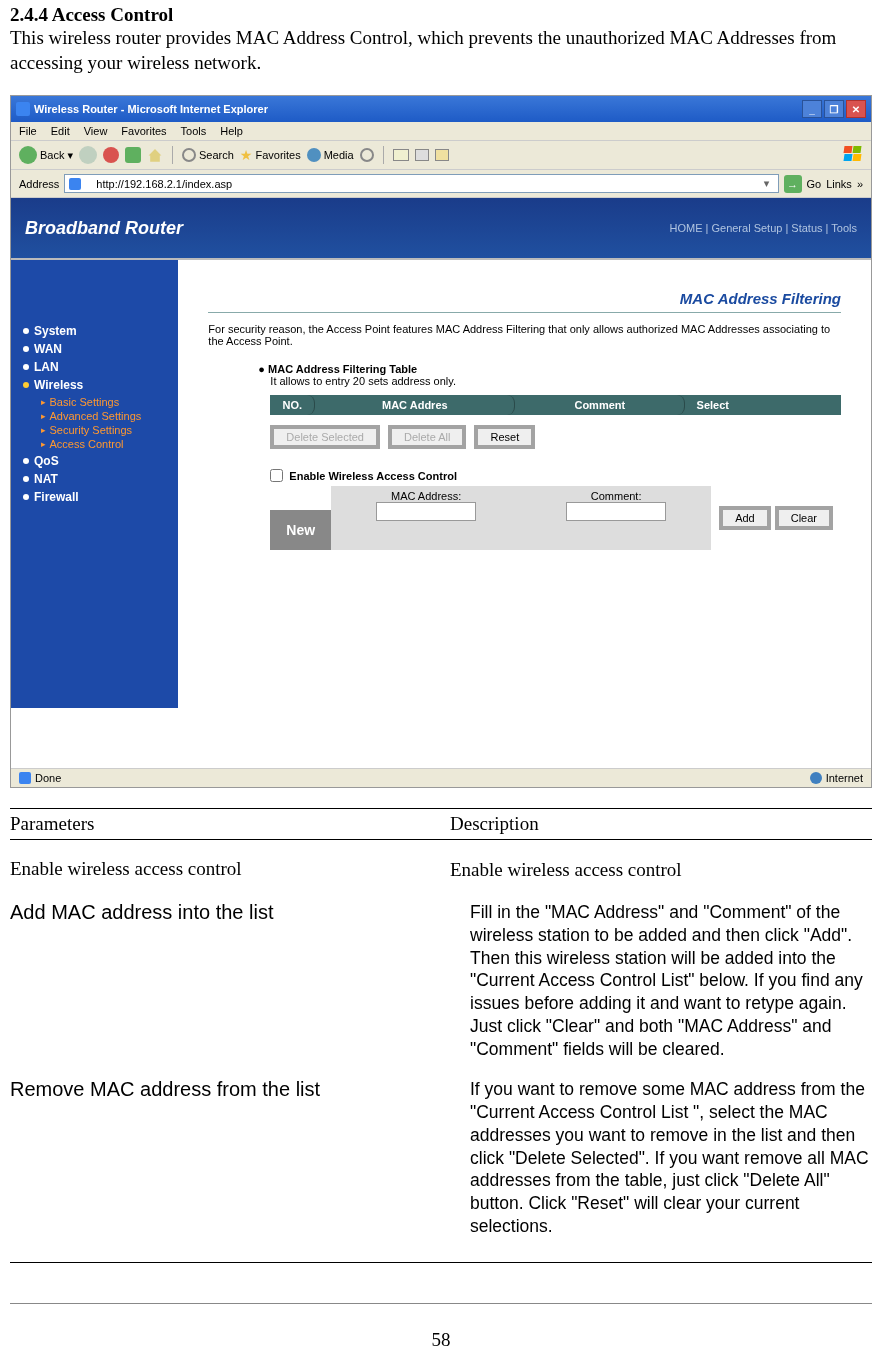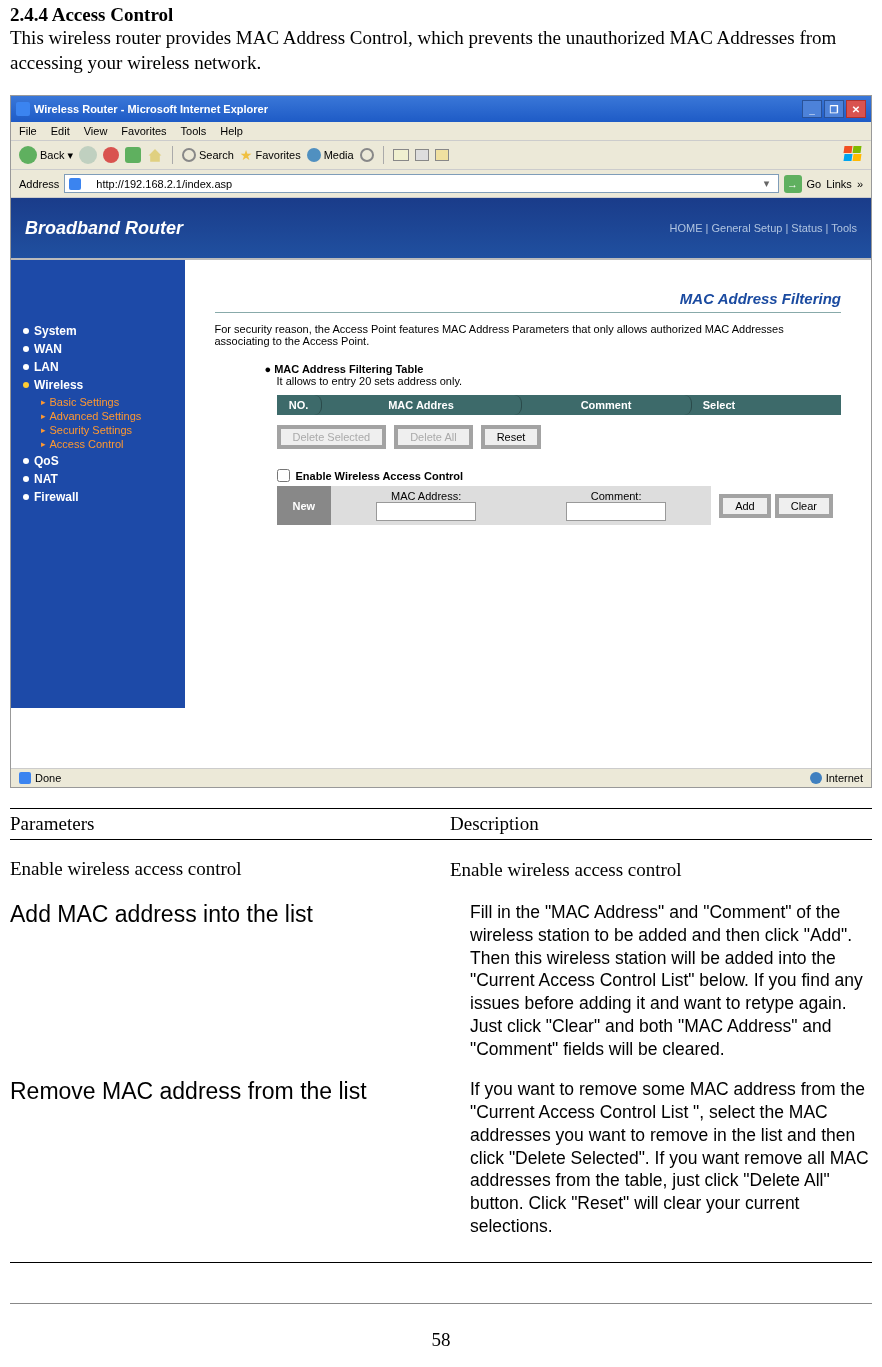--- a/index.html
+++ b/index.html
@@ -126,21 +126,21 @@
     .th-no { width: 45px; }
     .th-mac { width: 200px; }
     .th-comment { width: 170px; }
     .th-select { width: 55px; border-right: none; }
     .btn-row { margin-left: 62px; margin-top: 10px; display: flex; gap: 8px; }
     .ctrl-btn { font-size: 11px; padding: 2px 12px; border: 4px solid #a3a3a3; background: #efefef; font-family: Arial, sans-serif; text-align: right;}
     .ctrl-btn.disabled { color: #aaa; }
     .checkbox-row { margin-left: 62px; margin-top: 20px; font-size: 11px; display:flex; align-items:center; gap:6px; font-family: Arial,sans-serif;}
     .checkbox-row input { width: 13px; height: 13px; }
     .new-row { margin-left: 62px; margin-top: 4px; display: flex; align-items: stretch; font-family: Arial,sans-serif;}
-    .new-label { background: #888; color: #fff; font-size: 11px; font-weight:bold; padding: 12px 16px; display: flex; align-items: center; }
+    .new-label { background: #888; color: #fff; font-size: 14px; font-weight:bold; padding: 12px 16px; display: flex; align-items: center; margin-top: 24px; }
     .new-field-group { background: #ddd; padding: 4px 10px; display: flex; flex-direction: column; align-items:center; font-size:11px; }
     .new-field-group input { width: 100px; border: 1px solid #999; padding: 1px; }
     .new-actions { display: flex; align-items: center; gap: 4px; padding: 0 8px; }
     .statusbar {
       background: #ece9d8;
       border-top: 1px solid #ccc;
       padding: 3px 8px;
       display: flex;
       justify-content: space-between;
       font-size: 11px;
@@ -150,21 +150,21 @@
     .status-right { display:flex; align-items:center; gap:4px;}
     .globe-icon { width: 12px; height: 12px; background: #4080c0; border-radius: 50%; }
 
     .params-section { margin-top: 15px; }
     .param-hr { border: none; border-top: 1px solid #000; margin: 0; }
     .param-header-row { display: flex; padding: 4px 0; }
     .param-col1 { width: 440px; font-size: 19px; font-family: "Times New Roman", serif;}
     .param-col2 { flex: 1; font-size: 19px; font-family: "Times New Roman", serif;}
     .param-row { display: flex; margin-top: 18px; align-items:flex-start;}
     .param-name { width: 440px; font-size: 19px; }
-    .param-name.arial { font-family: Arial, sans-serif; font-size: 23px;}
+    .param-name.arial { font-family: Arial, sans-serif; font-size: 20px;}
     .param-desc { flex: 1; font-size: 19px; line-height: 1.3;}
     .param-desc.arial { font-family: Arial, sans-serif; font-size: 17.5px; padding-left: 20px;}
     .bottom-hr { border: none; border-top: 1px solid #888; margin-top: 40px; }
     .page-num { text-align: center; margin-top: 25px; font-size: 19px; font-family: "Times New Roman", serif;}
   </style>
 </head>
 <body>
 
 <div class="section-title">2.4.4 Access Control</div>
 <div class="intro">This wireless router provides MAC Address Control, which prevents the unauthorized MAC Addresses from accessing your wireless network.</div>
@@ -279,21 +279,21 @@
         </div>
       <div class="side-item">
           <span class="bullet"></span>
           <span>Firewall</span>
         </div>
     </div>
 
     <div class="content-area">
       <div class="content-title">MAC Address Filtering</div>
       <div class="hr-blue"></div>
-      <div class="desc-text">For security reason, the Access Point features MAC Address Parameters that only allows authorized MAC Addresses associating to the Access Point.</div>
+      <div class="desc-text">For security reason, the Access Point features MAC Address Filtering that only allows authorized MAC Addresses associating to the Access Point.</div>
 
       <div class="sub-bullet">MAC Address Filtering Table</div>
       <div class="sub-desc">It allows to entry 20 sets address only.</div>
 
       <div class="mac-table">
         <div class="mac-table-header">
           <div class="mac-th th-no">NO.</div>
           <div class="mac-th th-mac">MAC Addres</div>
           <div class="mac-th th-comment">Comment</div>
           <div class="mac-th th-select">Select</div>

